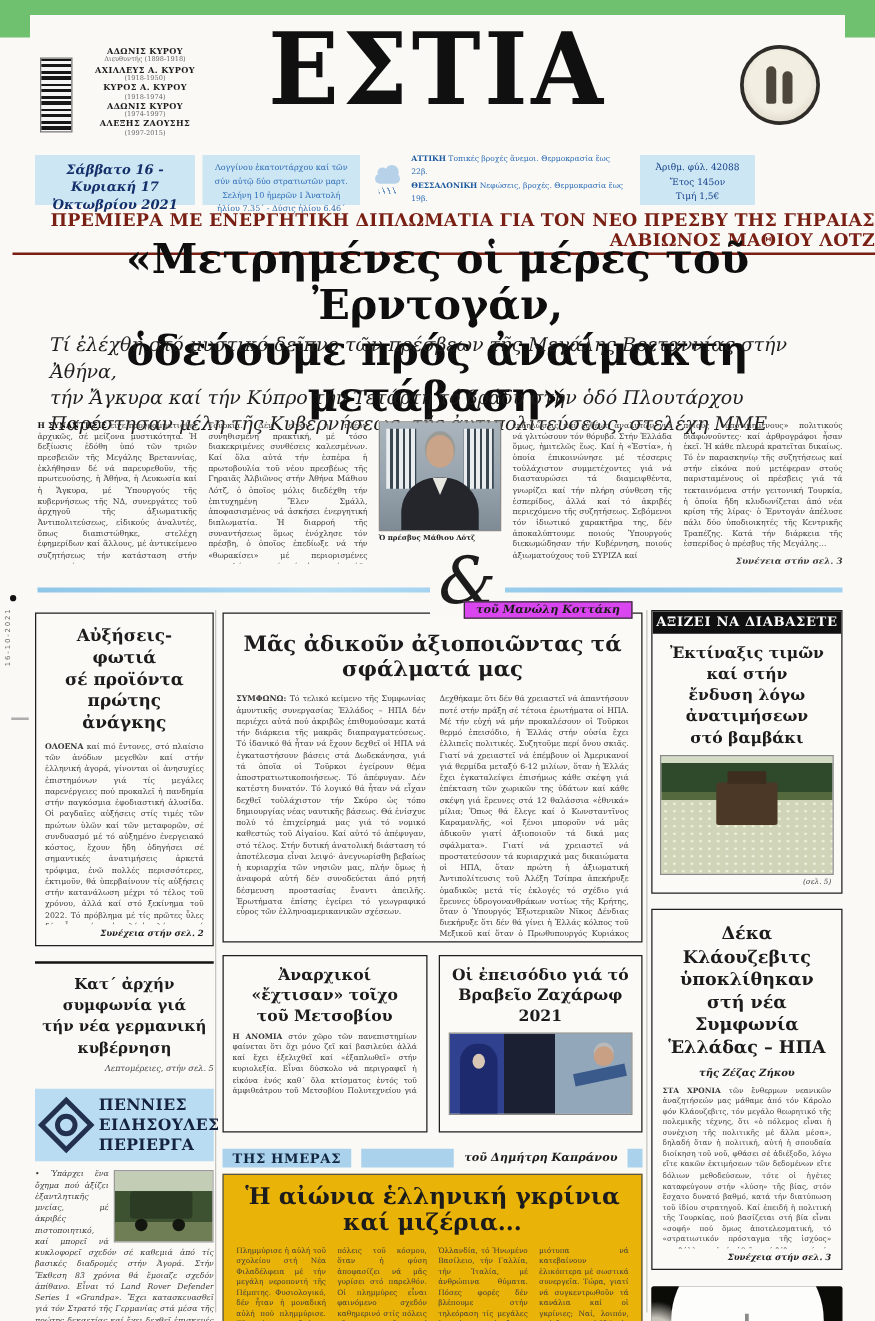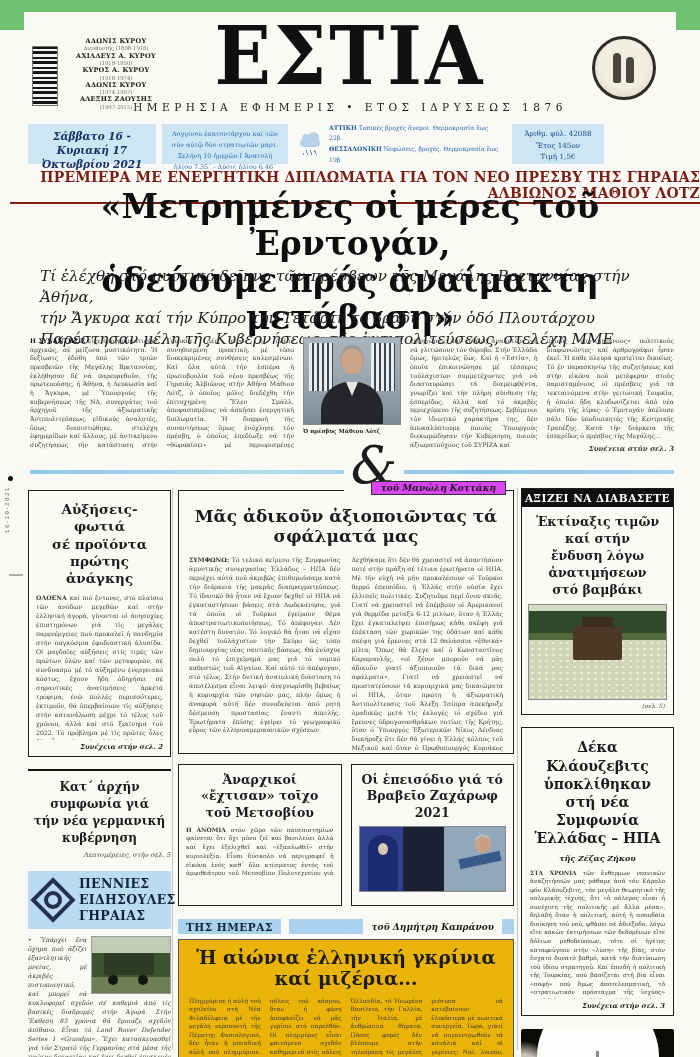--- a/index.html
+++ b/index.html
@@ -172,21 +172,20 @@
     <div class="nm">ΑΧΙΛΛΕΥΣ Α. ΚΥΡΟΥ</div>
     <div class="dt">(1918-1950)</div>
     <div class="nm">ΚΥΡΟΣ Α. ΚΥΡΟΥ</div>
     <div class="dt">(1918-1974)</div>
     <div class="nm">ΑΔΩΝΙΣ ΚΥΡΟΥ</div>
     <div class="dt">(1974-1997)</div>
     <div class="nm">ΑΛΕΞΗΣ ΖΑΟΥΣΗΣ</div>
     <div class="dt">(1997-2015)</div>
   </div>
   <div class="logo">ΕΣΤΙΑ</div>
-  <div class="tagline">ΗΜΕΡΗΣΙΑ ΕΦΗΜΕΡΙΣ • ΕΤΟΣ ΙΔΡΥΣΕΩΣ 1876</div>
   <div class="emblem">
     <span class="fig f1"></span>
     <span class="fig f2"></span>
   </div>
 
   <div class="infobar">
     <div class="ib-box date-box">
       <div>Σάββατο 16 - Κυριακή 17</div>
       <div>Ὀκτωβρίου 2021</div>
     </div>
@@ -274,21 +273,21 @@
       </div>
       <div class="note">Λεπτομέρειες, στήν σελ. 5</div>
     </div>
 
     <div class="pennies">
       <div class="pen-head">
         <div class="orn"></div>
         <div class="pen-words">
           <div>ΠΕΝΝΙΕΣ</div>
           <div>ΕΙΔΗΣΟΥΛΕΣ</div>
-          <div>ΓΗΡΑΙΑΣ</div>
+          <div>ΠΕΡΙΕΡΓΑ</div>
         </div>
       </div>
       <div class="smallbody pen-body">
         <span class="lr"></span>
         <span>• Ὑπάρχει ἕνα ὄχημα πού ἀξίζει ἐξαντλητικῆς μνείας, μέ ἀκριβές πιστοποιητικό, καί μπορεῖ νά κυκλοφορεῖ σχεδόν σέ καθεμιά ἀπό τίς βασικές διαδρομές στήν Ἀγορά. Στήν Ἔκθεση 83 χρόνια θά ἔμοιαζε σχεδόν ἀπίθανο. Εἶναι τό Land Rover Defender Series 1 «Grandpa». Ἔχει κατασκευασθεῖ γιά τόν Στρατό τῆς Γερμανίας στά μέσα τῆς πρώτης δεκαετίας καί ἔχει δεχθεῖ ἐπισκευές βαρέως τύπου, γιά νά μπορέσουν λάτρεις τοῦ μοντέλου ἀπό τήν Ὑέμενη νά τό ἀγοράσουν. Τό ἀνέλαβε τό συνεργεῖο John Brown 4x4 πού εἰδικεύεται στήν ἀποκατάσταση παλαιῶν Defender ὅλων τῶν τύπων. Τοποθέτησε νέο ἀμάξωμα, καινούργιο χρῶμα, ἀντικατέστησε ὅλες τίς φθαρμένες καί «πειραγμένες» καμπίνες. Ὁ διευθυντής τοῦ τμήματος Μηχανικῆς τῆς John Brown 4x4 Greg Hendry δήλωσε ὅτι τά ἐξωτερικά χαρακτηριστικά τοῦ συγκεκριμένου Defender θά παραδοθοῦν ἀναγεννημένα στούς ἑπόμενους φίλους τοῦ μοντέλου, διά τά ὁποῖα συνεργεῖα πού διεθνῶς ἐλήφθησαν εἰδικῶς τήν παρουσίαση καί ἀνταποκριθοῦν. Δέν ὑπάρχουν πολλά Land Rover Defender Series 1 «Grandpa» καί ὁ οἶκος δημοπρασιῶν RM Sotheby΄s ἀναμένει ὅτι μπορεῖ νά πιάσει τιμές πού θά φθάσουν ἀκόμη καί τίς 20.000 στερλίνες.</span>
       </div>
 
     </div>
   </div>
 

